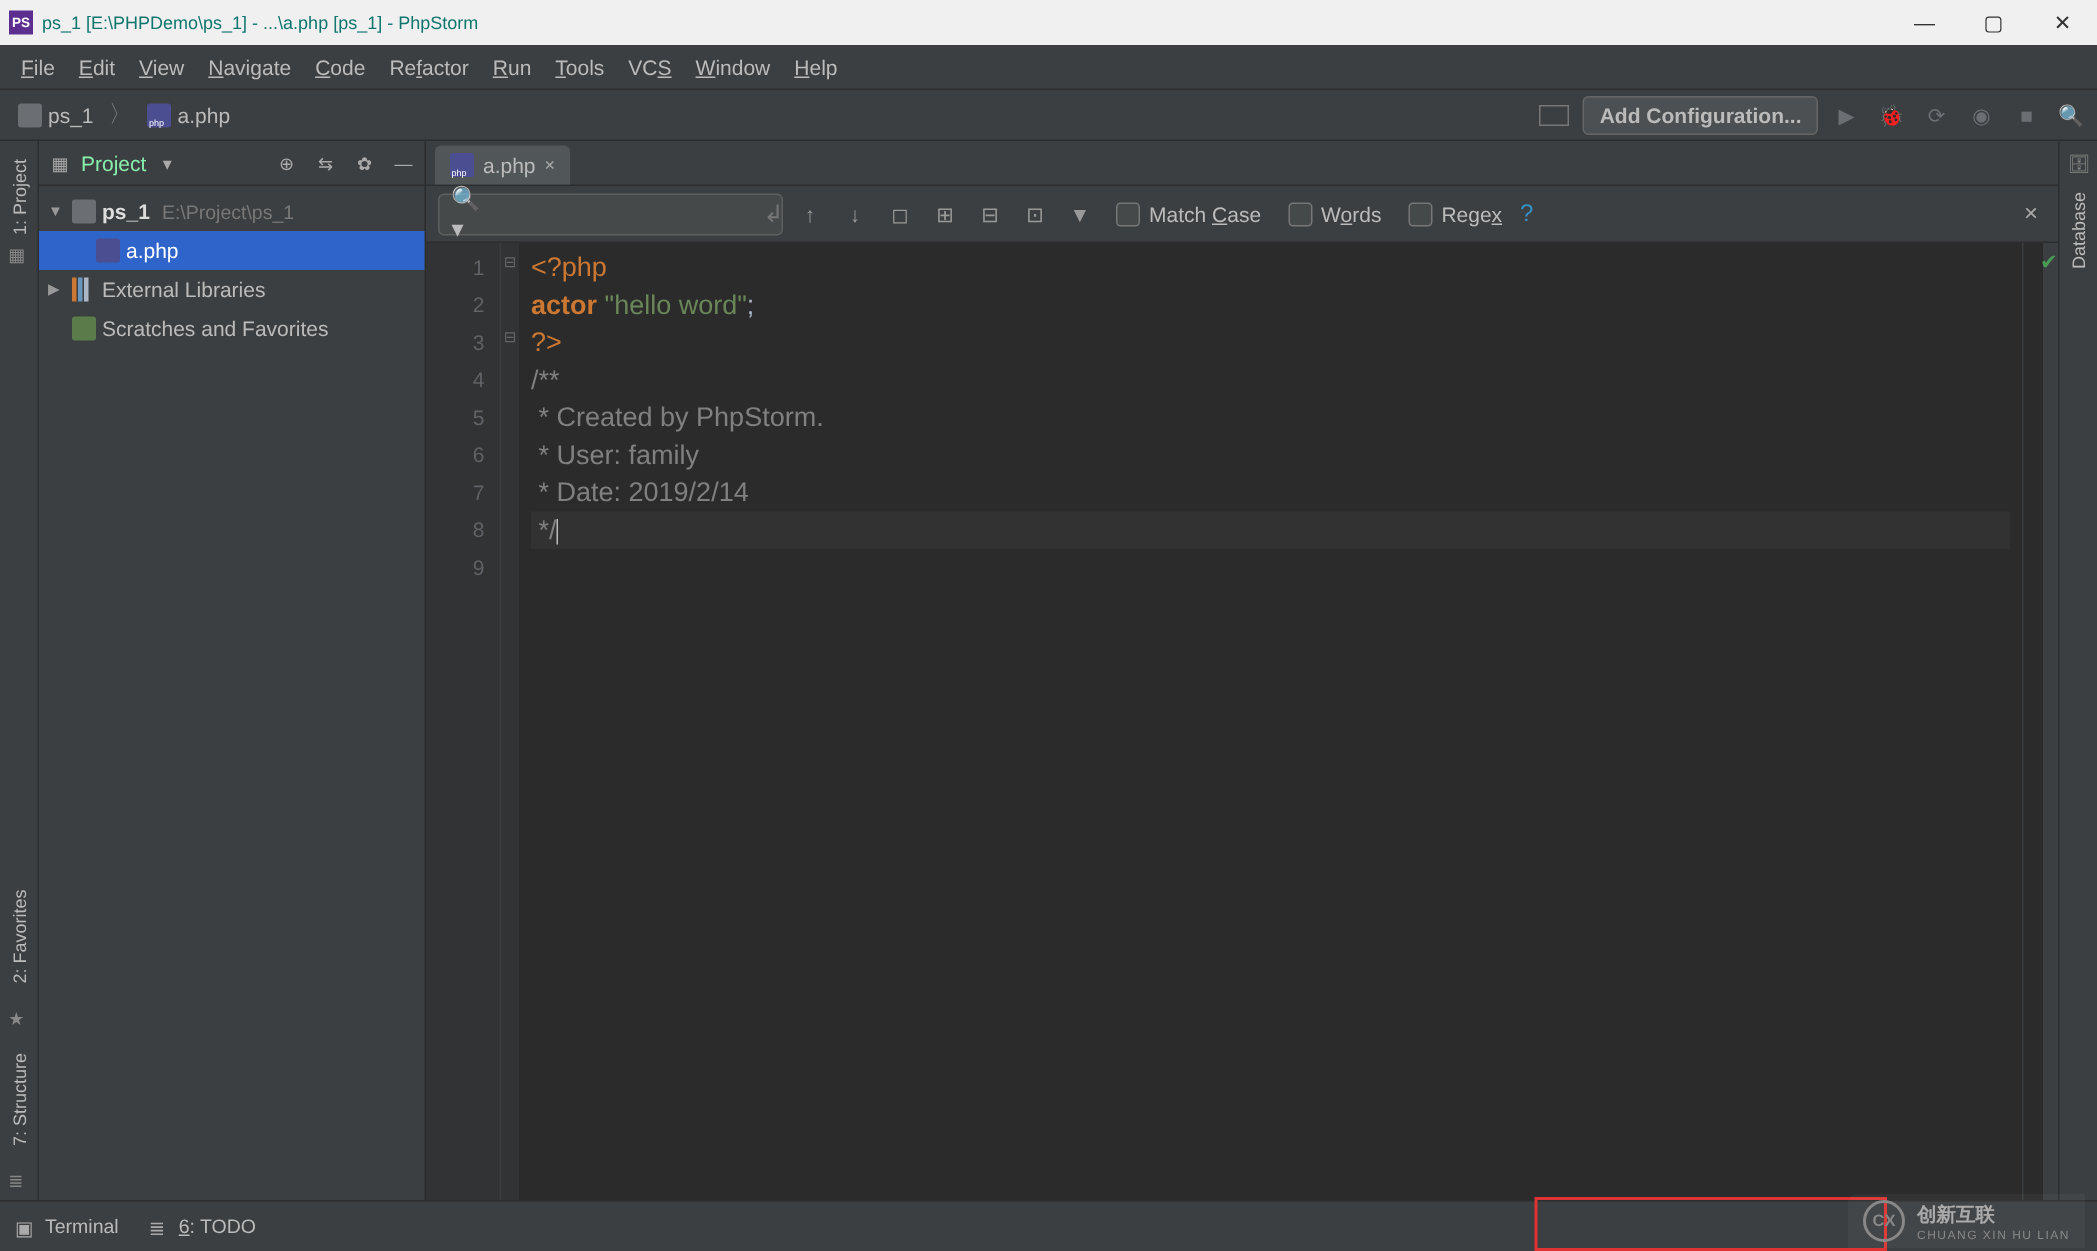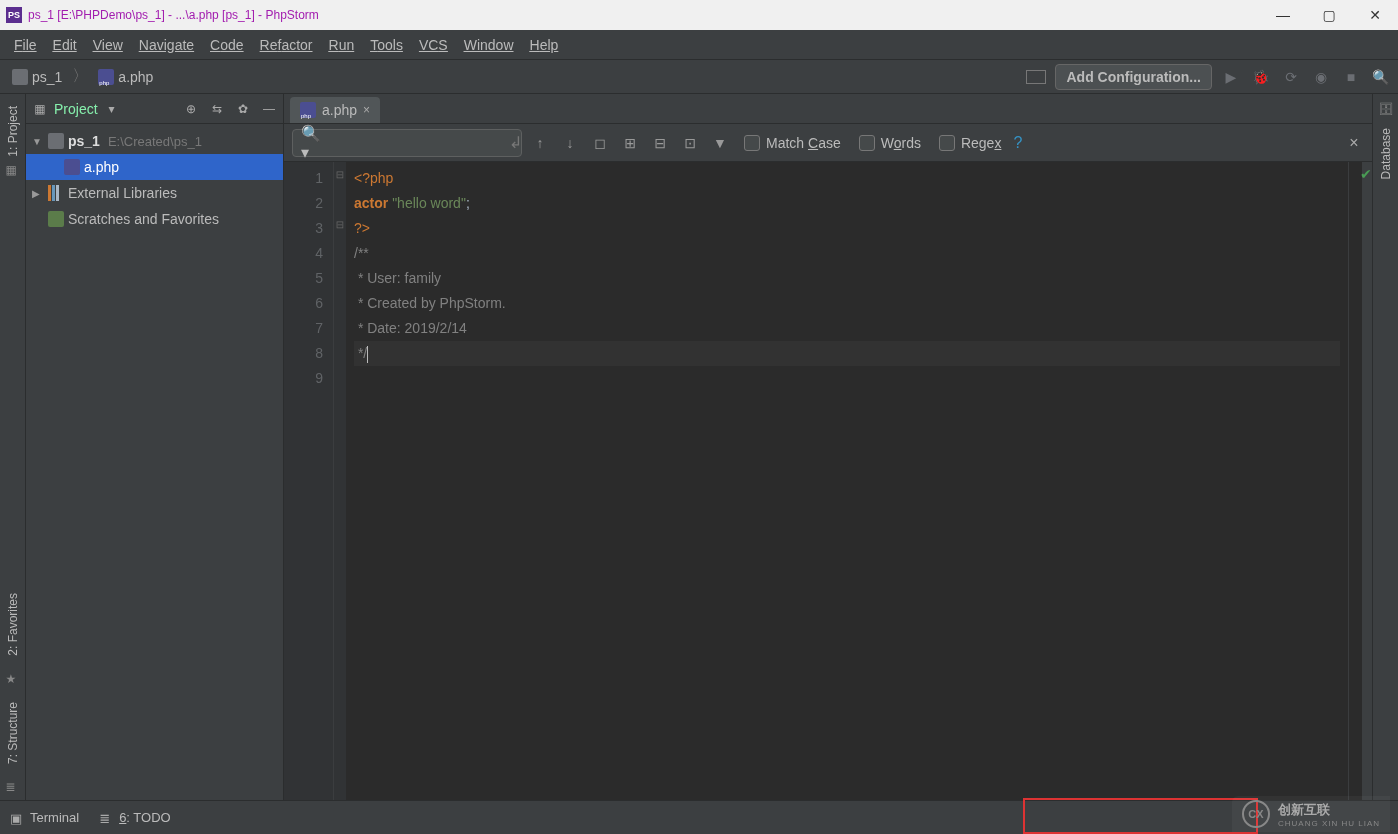--- a/index.html
+++ b/index.html
@@ -1,25 +1,25 @@
 <!DOCTYPE html>
 <html><head>
 <meta charset="utf-8">
 <style>
 * { margin:0; padding:0; box-sizing:border-box; font-family:"Segoe UI",Arial,sans-serif; }
 body { width:1398px; height:834px; background:#3c3f41; color:#bbb; overflow:hidden; display:flex; flex-direction:column; }
 
 .titlebar { height:30px; background:#f0f0f0; display:flex; align-items:center; justify-content:space-between; padding:0 0 0 6px; }
 .titlebar-left { display:flex; align-items:center; gap:6px;justify-content:center; }
 .titlebar-icon { width:16px; height:16px; background:#5b2e8f; display:flex; align-items:center; justify-content:center; color:#fff; font-size:9px; font-weight:bold; }
-.titlebar-title { font-size:12px; color:#a21caf; }
+.titlebar-title { font-size:12px; color:#0f766e; }
 .titlebar-btns { display:flex; }
 .titlebar-btn { width:46px; height:30px; display:flex; align-items:center; justify-content:center; font-size:14px; color:#333; }
 
-.menubar { height:30px; background:#3c3f41; display:flex; align-items:center; padding:0 6px; border-bottom:1px solid #2b2d2e;text-decoration:underline; }
+.menubar { height:30px; background:#3c3f41; display:flex; align-items:center; padding:0 6px; border-bottom:1px solid #2b2d2e; }
 .menu-item { padding:4px 8px; font-size:14px; color:#bbb; cursor:pointer; }
 .menu-item u { text-decoration:underline; }
 
 .navbar { height:34px; background:#3c3f41; display:flex; align-items:center; justify-content:space-between; padding:0 6px; border-bottom:1px solid #2b2d2e; }
 .navbar-left { display:flex; align-items:center; gap:4px; }
 .crumb { display:flex; align-items:center; gap:4px; padding:2px 6px; font-size:14px; }
 .crumb-icon-folder { width:16px; height:16px; background:#6b6e73; border-radius:2px; }
 .crumb-icon-php { width:16px; height:16px; background:#4b4e91; border-radius:2px; position:relative; }
 .crumb-icon-php::after { content:"php"; position:absolute; bottom:-1px; left:1px; font-size:6px; color:#fff; }
 .crumb-sep { color:#777; font-size:16px; }
@@ -67,21 +67,21 @@
 .find-input-wrap input { flex:1; background:transparent; border:none; outline:none; color:#bbb; font-size:13px; }
 .find-icon { width:24px; height:24px; display:flex; align-items:center; justify-content:center; color:#999; font-size:14px; }
 .find-spacer { flex:1; }
 .check { display:flex; align-items:center; gap:6px; font-size:14px; color:#bbb; margin:0 6px; }
 .checkbox { width:16px; height:16px; border:1px solid #777; border-radius:3px; background:#45494a; }
 .findbar-close { margin-left:auto; width:20px; text-align:center; color:#aaa; }
 
 .code-wrap { flex:1; display:flex; position:relative; }
 .linenos { width:50px; background:#313335; text-align:right; padding:4px 10px 4px 0; font-family:Consolas,monospace; font-size:14px; color:#606366; border-right:1px solid #3b3d3f; }
 .linenos .ln { height:25px; line-height:25px; }
-.code { flex:1; padding:4px 8px; font-family:Consolas,monospace; font-size:14px; position:relative; }
+.code { flex:1; padding:4px 8px; font-family:Consolas,monospace; font-size:18px; position:relative; }
 .code .line { height:25px; line-height:25px; white-space:pre; }
 .code .line.current { background:#323232; }
 .c-tag { color:#cc7832; }
 .c-kw { color:#cc7832; font-weight:bold; }
 .c-str { color:#6a8759; }
 .c-punc { color:#a9b7c6; }
 .c-comment { color:#808080; }
 .fold-col { width:12px; background:#313335; }
 .fold-mark { height:25px; display:flex; align-items:center; justify-content:center; color:#666; font-size:10px; }
 .gutter-strip { width:14px; background:#2b2b2b; border-left:1px solid #3b3d3f; }
@@ -181,21 +181,21 @@
             <span class="pt-icon">⇆</span>
             <span class="pt-icon">✿</span>
             <span class="pt-icon">—</span>
           </div>
         </div>
         <div class="tree">
           <div class="tree-row">
             <span class="tree-arrow">▼</span>
             <span class="tree-icon-folder"></span>
             <span class="tree-label" style="font-weight:bold;color:#ddd;">ps_1</span>
-            <span class="tree-path">E:\Created\ps_1</span>
+            <span class="tree-path">E:\Project\ps_1</span>
           </div>
           <div class="tree-row selected">
             <span class="tree-indent" style="width:28px;"></span>
             <span class="tree-icon-php"></span>
             <span class="tree-label">a.php</span>
           </div>
           <div class="tree-row">
             <span class="tree-arrow">▶</span>
             <span class="tree-icon-lib">
                 <span></span>
@@ -272,22 +272,22 @@
               <div class="fold-mark"></div>
               <div class="fold-mark"></div>
               <div class="fold-mark"></div>
               <div class="fold-mark"></div>
             </div>
           <div class="code" id="code">
               <div class="line"><span class="c-tag">&lt;?php</span></div>
               <div class="line"><span class="c-kw">actor</span><span class=""> </span><span class="c-str">"hello word"</span><span class="c-punc">;</span></div>
               <div class="line"><span class="c-tag">?&gt;</span></div>
               <div class="line"><span class="c-comment">/**</span></div>
+              <div class="line"><span class="c-comment"> * Created by PhpStorm.</span></div>
               <div class="line"><span class="c-comment"> * User: family</span></div>
-              <div class="line"><span class="c-comment"> * Created by PhpStorm.</span></div>
               <div class="line"><span class="c-comment"> * Date: 2019/2/14</span></div>
               <div class="line current"><span class="c-comment"> */</span><span class="caret"></span></div>
             </div>
           <div class="gutter-strip"></div>
           <div class="check-strip">
             <div class="ok">✔</div>
           </div>
         </div>
       </div>
     </div>

